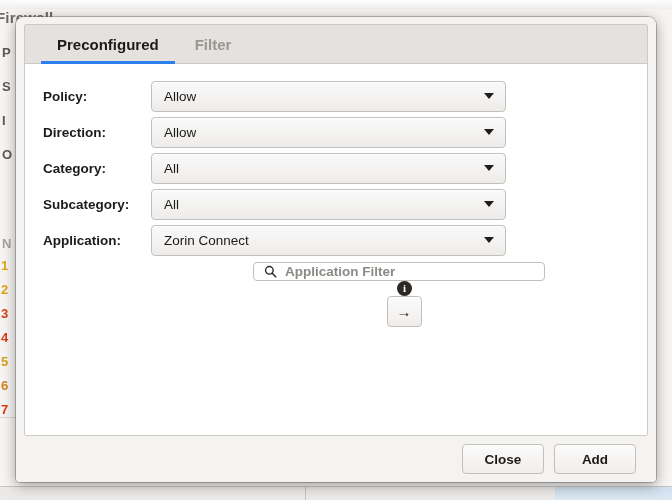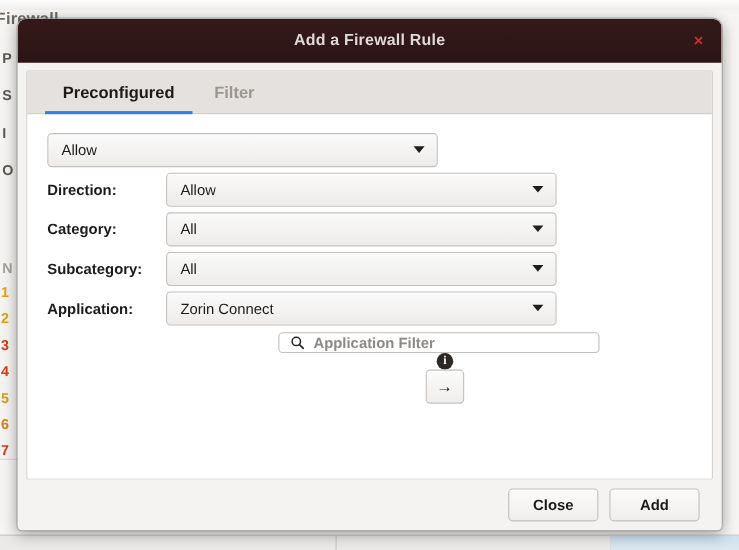--- a/index.html
+++ b/index.html
@@ -391,36 +391,33 @@
   </div>
 
   <div class="bg-underpanel"></div>
   <div class="bg-divider" style="left:305px"></div>
   <div class="bg-divider" style="left:555px"></div>
   <div class="bg-blue-strip"></div>
 </div>
 
 <div class="dialog">
 
-  <div class="titlebar">
-    <div class="titlebar-title">Add a Firewall Rule</div>
-    <div class="close-x">×</div>
-  </div>
 
   <div class="body-area">
     <div class="tabwrap">
 
       <div class="tabstrip">
         <div class="tab active">Preconfigured</div>
         <div class="tab">Filter</div>
       </div>
 
       <div class="tabpanel">
 
         <div class="form-row">
+          <div class="form-label">Policy:</div>
           <div class="combo">
             <div class="combo-value">Allow</div>
             <div class="combo-arrow"></div>
           </div>
         </div>
 
         <div class="form-row">
           <div class="form-label">Direction:</div>
           <div class="combo">
             <div class="combo-value">Allow</div>

